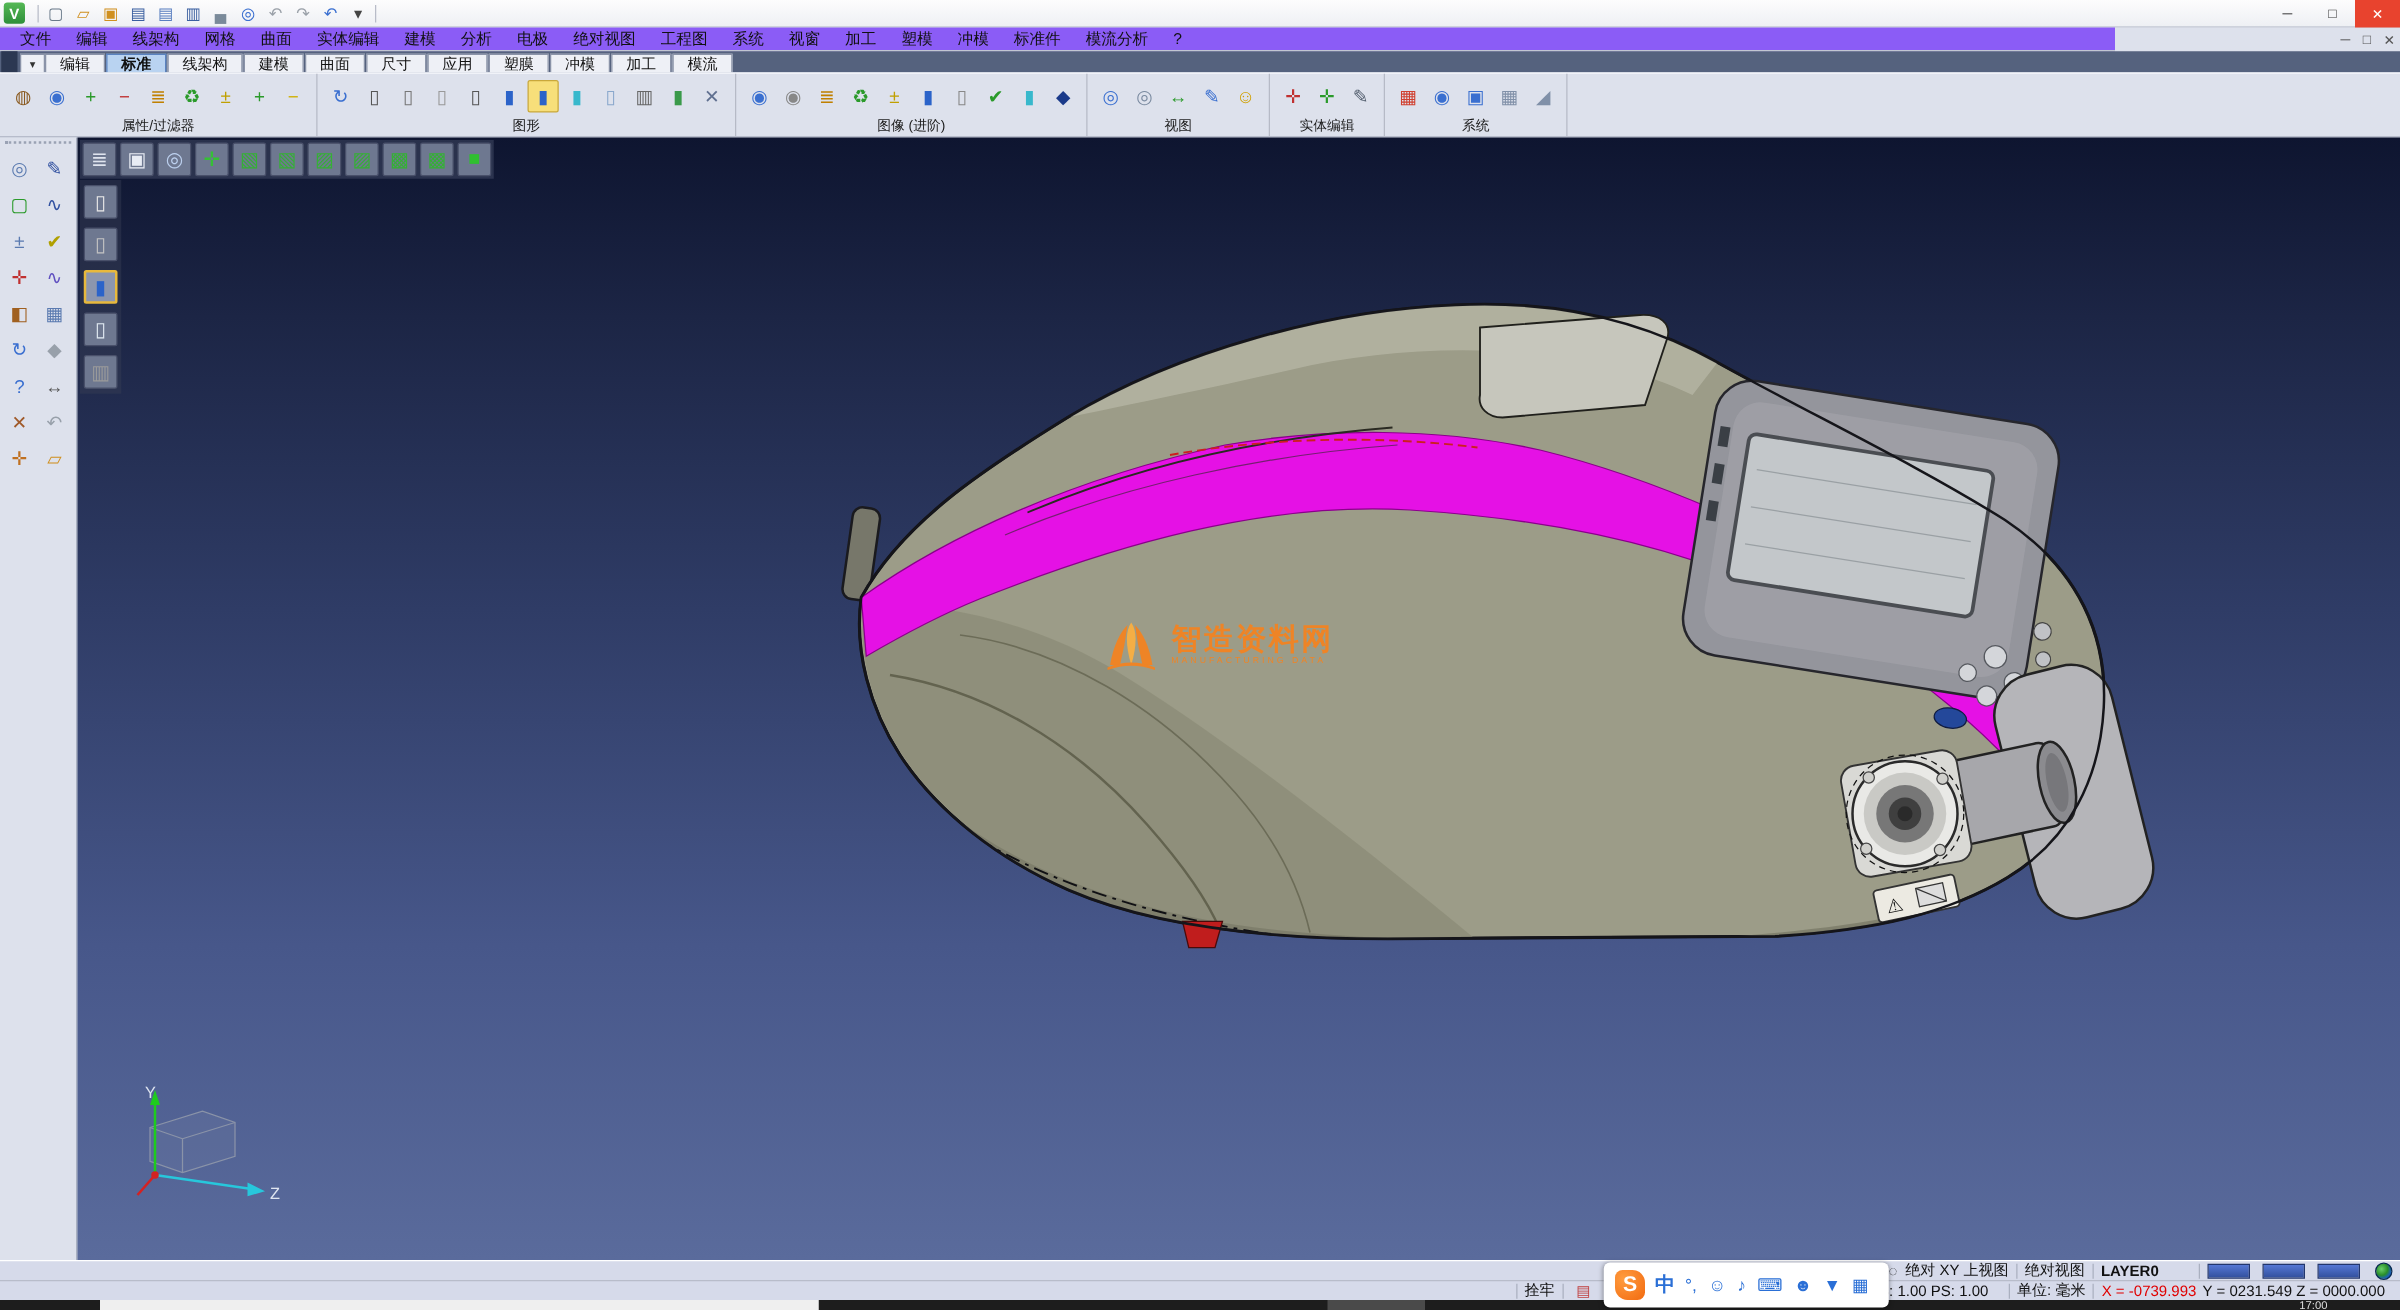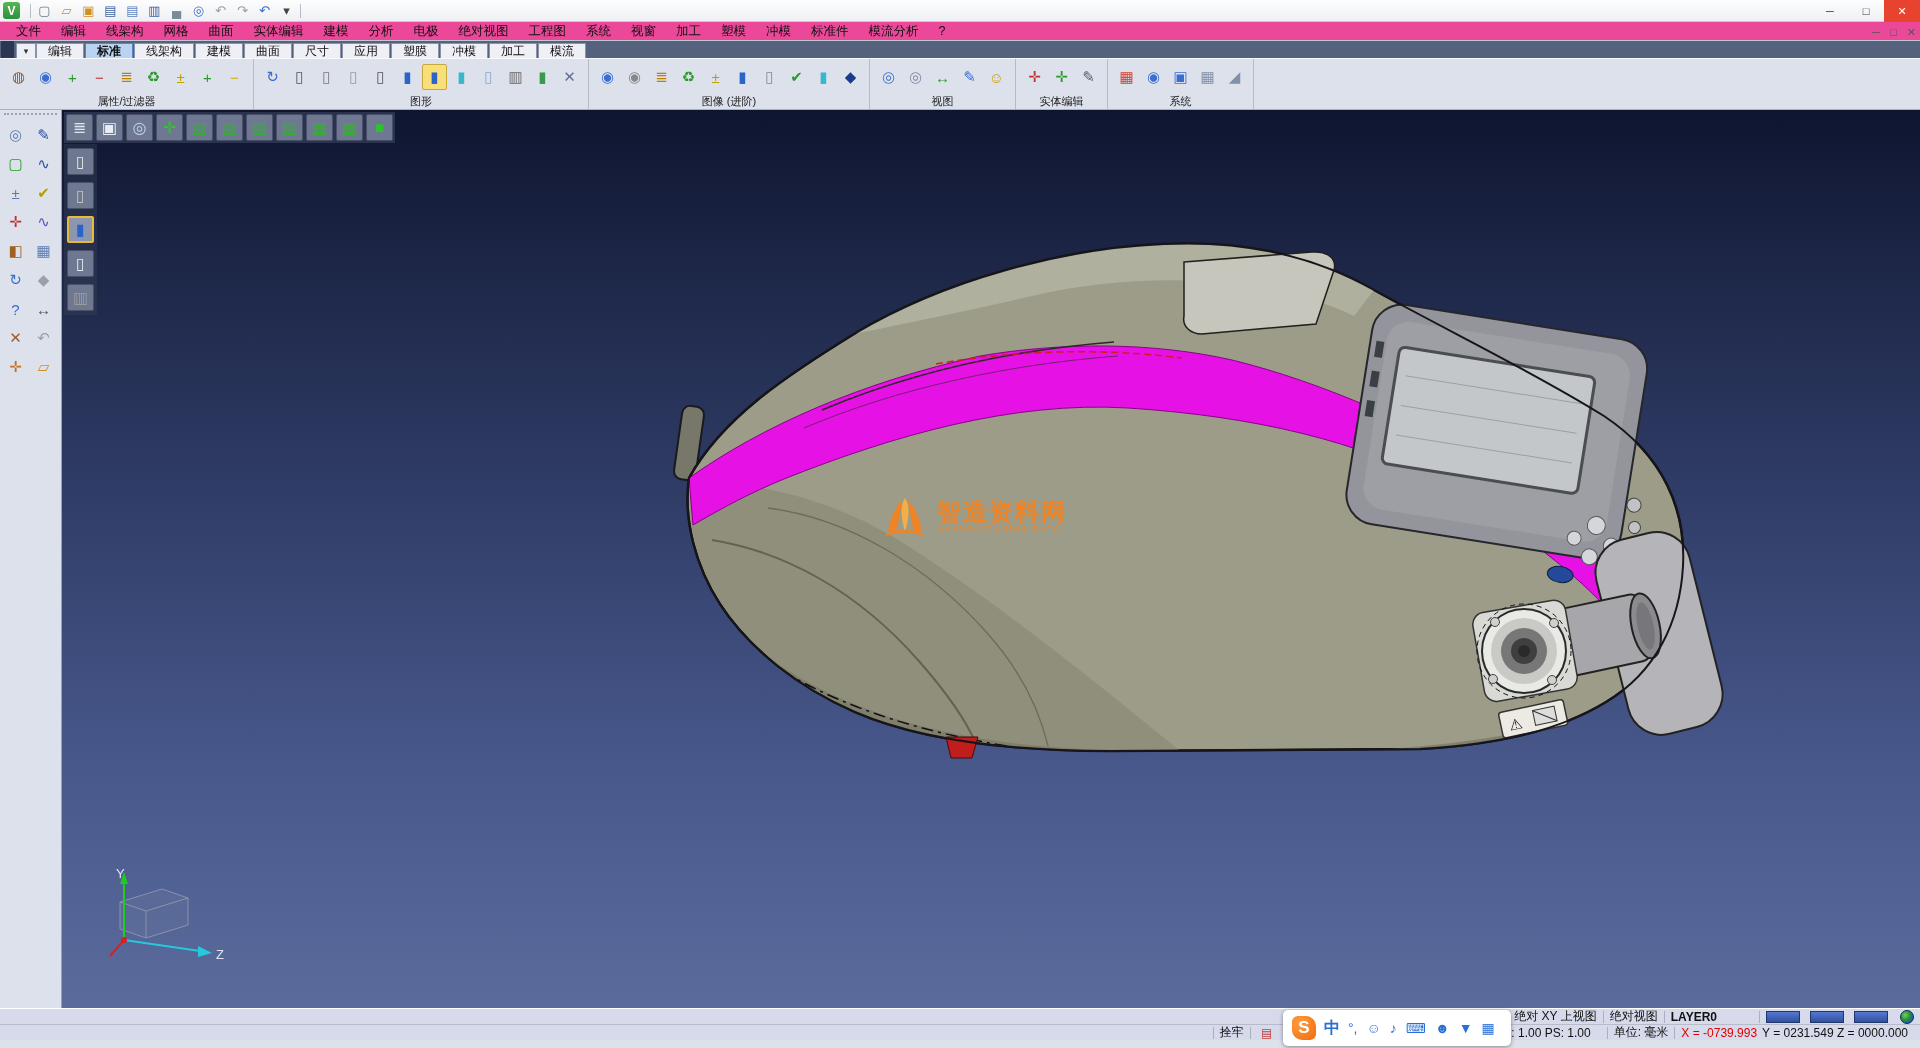--- a/index.html
+++ b/index.html
@@ -12,21 +12,21 @@
   .app-logo{width:17px;height:17px;margin:0 6px 0 3px;background:linear-gradient(#55b855,#2e8f3a);color:#fff;font-weight:bold;font-size:12px;display:flex;align-items:center;justify-content:center;border-radius:3px;}
   .qa{display:flex;align-items:center;gap:3px;}
   .qa .qicon{width:19px;height:18px;display:flex;align-items:center;justify-content:center;font-size:13px;}
   .vsep{width:1px;height:14px;background:#b8bcc8;margin:0 4px;}
   .title-text{position:absolute;left:0;right:0;text-align:center;font-size:12px;color:#222;pointer-events:none;}
   .win-controls{position:absolute;right:0;top:0;height:22px;display:flex;}
   .wbtn{width:36px;height:22px;display:flex;align-items:center;justify-content:center;font-size:11px;color:#333;}
   .wbtn.close{background:#e8432e;color:#fff;}
 
   
-  .menubar{position:absolute;left:0;top:22px;width:1920px;height:19px;background:#ec4899;display:flex;align-items:center;padding-left:6px;border-bottom:1px solid #c2c6d2;}
+  .menubar{position:absolute;left:0;top:22px;width:1692px;height:19px;background:#8b5cf6;display:flex;align-items:center;padding-left:6px;border-bottom:1px solid #c2c6d2;}
   .mitem{padding:0 10px;font-size:12.5px;color:#111;cursor:default;}
   .mdi-controls{position:absolute;right:4px;display:flex;gap:10px;color:#555;font-size:11px;}
 
   
   .tabbar{position:absolute;left:0;top:41px;width:1920px;height:17px;background:#55627e;display:flex;align-items:flex-end;padding-left:1px;}
   .tab-corner{width:13px;height:17px;background:#2c3852;margin-right:2px;}
   .tab-drop{width:20px;height:15px;background:#eef0f6;border:1px solid #8a93a8;border-bottom:none;display:flex;align-items:center;justify-content:center;font-size:9px;color:#333;}
   .tab{height:15px;background:#eef0f6;border:1px solid #8a93a8;border-bottom:none;padding:0 11px;display:flex;align-items:center;font-size:12px;color:#111;margin-right:1px;}
   .tab.active{background:#b9d3f1;border-color:#5a82c0;font-weight:bold;}
 
@@ -608,21 +608,21 @@
       </div>
     </div>
   </div>
 
   <div class="status1">
     <span class="sicon">◌</span>
     <span>绝对 XY 上视图</span>
     <span class="ssep"></span>
     <span>绝对视图</span>
     <span class="ssep"></span>
-    <span class="layer" style="margin-right:36px;">LAYER0</span>
+    <span class="layer" style="margin-right:26px;">LAYER0</span>
     <span class="ssep"></span>
     <div style="display:flex;">
 
     <div class="bluebox"></div>
         <div class="bluebox"></div>
         <div class="bluebox"></div>
       </div>
     <div class="globe"></div>
   </div>
 
@@ -658,20 +658,25 @@
         </div>
       </div>
     <span style="margin-right:10px;">LS: 1.00 PS: 1.00</span>
     <span class="ssep"></span>
     <span>单位: 毫米</span>
     <span class="ssep"></span>
     <span class="red">X = -0739.993</span>
     <span style="margin:0 12px 0 5px;">Y = 0231.549 Z = 0000.000</span>
   </div>
 
+  <div class="taskbar">
+    <div class="task-white"></div>
+    <div class="task-gray"></div>
+    <div class="task-clock">17:00</div>
+  </div>
 
   <div class="ime">
     <div class="ime-logo">S</div>
     <div class="ime-mode">中</div>
     <div style="display:flex;gap:9px;">
 
     <span class="ime-ic"><span>°,</span></span>
         <span class="ime-ic"><span>☺</span></span>
         <span class="ime-ic"><span>♪</span></span>
         <span class="ime-ic"><span>⌨</span></span>

